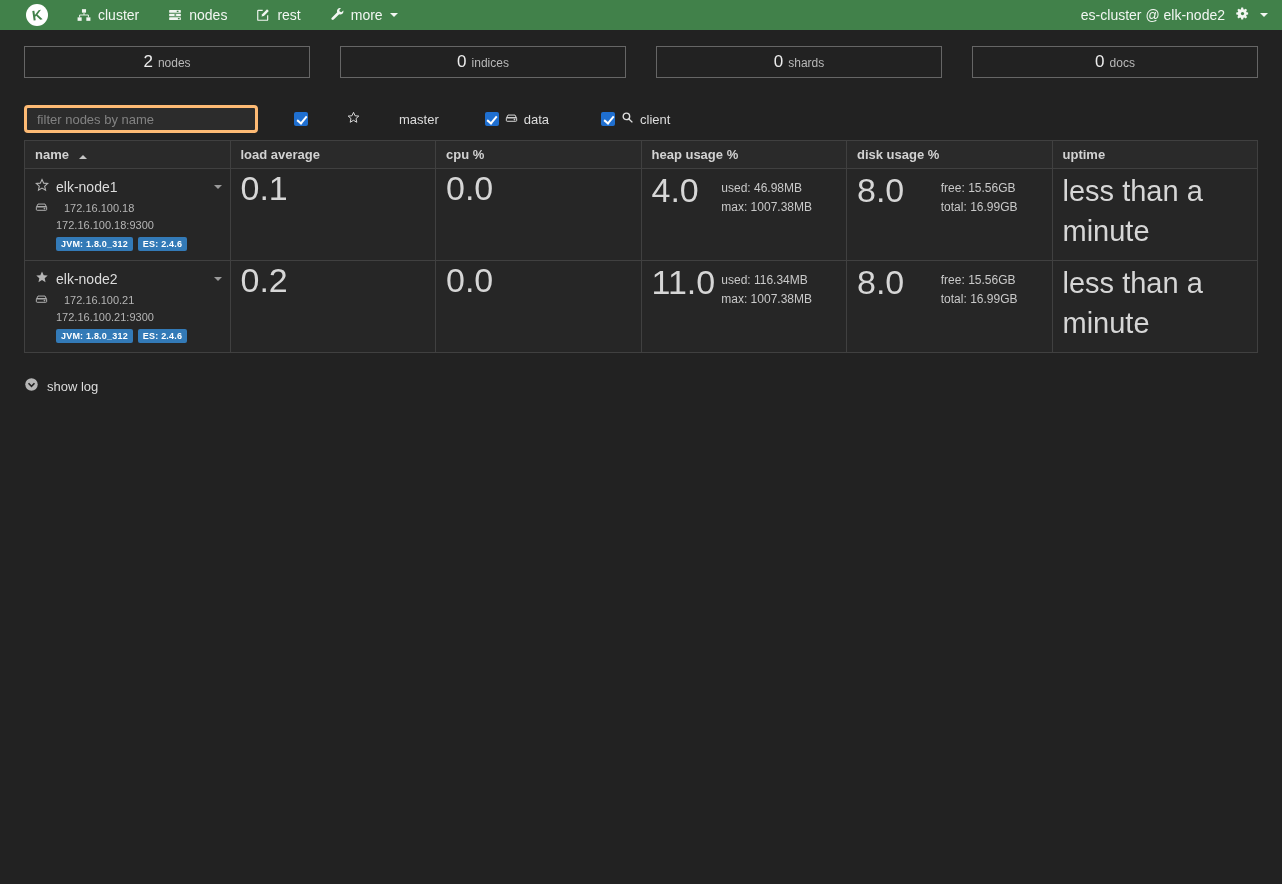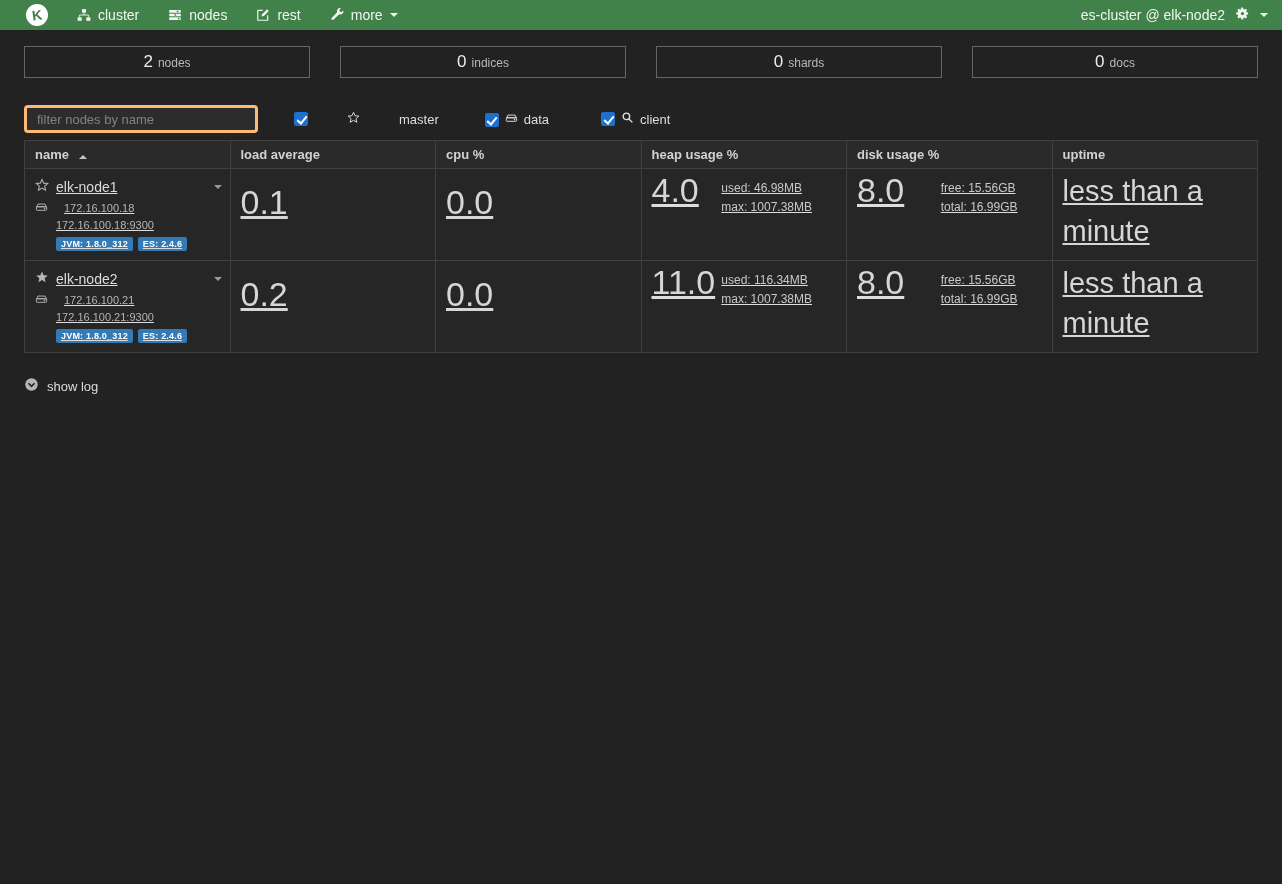--- a/index.html
+++ b/index.html
@@ -31,41 +31,41 @@
   .stat-value { font-size:17px; color:#ececec; }
   .stat-label { font-size:12px; color:#b9b9b9; position:relative; top:1px; }
 
   .filter-row { margin-top:27px; display:flex; align-items:center; }
   .filter-input { width:234px; height:28px; background:#2c2c2c; border:3px solid #fdba74;
     border-radius:4px; color:#ccc; padding:0 10px; font-size:13px; outline:none;
     font-family:inherit; }
   .filter-input::placeholder { color:#828282; }
   .chk-group { display:flex; align-items:center; gap:6px; font-size:13px; color:#ddd;
     cursor:pointer; }
-  .chk-group.g1 { margin-left:36px;gap:39px; } .chk-group.g2 { margin-left:46px;align-items:flex-end; }
+  .chk-group.g1 { margin-left:36px;gap:39px; } .chk-group.g2 { margin-left:46px; }
   .chk-group.g3 { margin-left:52px; }
   .cb { width:14px; height:14px; background:#1f6fd0; border-radius:2px; position:relative;
     display:inline-block; }
   .cb::after { content:""; position:absolute; left:4.5px; top:1.5px; width:4px; height:8px;
     border:solid #fff; border-width:0 2px 2px 0; transform:rotate(40deg); }
 
   
   table { margin-top:7px; width:100%; border-collapse:collapse; table-layout:fixed; }
   th { background:#2a2a2a; border:1px solid #404040; text-align:left; padding:6px 10px;
     font-size:13px; font-weight:bold; color:#d2d2d2; height:28px; cursor:pointer; }
-  td { background:#262626; border:1px solid #404040; vertical-align:top; height:90px;text-decoration:underline; }
+  td { background:#262626; border:1px solid #404040; vertical-align:top; height:90px; }
   .name-cell { padding:9px 8px 9px 10px; }
   .nline1 { display:flex; align-items:center; gap:7px; font-size:14px; color:#dcdcdc; }
   .nline1 .node-caret { margin-left:auto; color:#9a9a9a; cursor:pointer; }
   .nline2 { margin-top:5px; display:flex; align-items:center; gap:16px; font-size:11px; color:#b5b5b5; }
   .nline3 { margin-left:21px; margin-top:4px; font-size:11px; color:#b5b5b5; }
   .badges { margin-left:21px; margin-top:6px; display:flex; gap:5px; }
   .badge { background:#337ab7; color:#fff; font-size:9px; font-weight:bold;
     padding:2px 5px; border-radius:2px; letter-spacing:.2px; }
-  .big-cell { padding:14px 10px; font-size:34px; color:#d6d6d6; }
+  .big-cell { padding:0 10px; font-size:34px; color:#d6d6d6; }
   .metric-cell { display:flex; justify-content:space-between; padding:2px 34px 2px 10px; }
   .metric-big { font-size:34px; color:#d6d6d6; }
   .metric-small { font-size:12px; color:#c9c9c9; padding-top:8px; line-height:1.6; }
   .uptime-cell { padding:2px 10px; font-size:29px; line-height:1.38; color:#d6d6d6; }
 
   .show-log { margin-top:24px; display:flex; align-items:center; gap:8px;
     font-size:13px; color:#ddd; cursor:pointer; width:max-content; }
   .icon-muted { color:#b5b5b5; }
 </style>
 </head>

